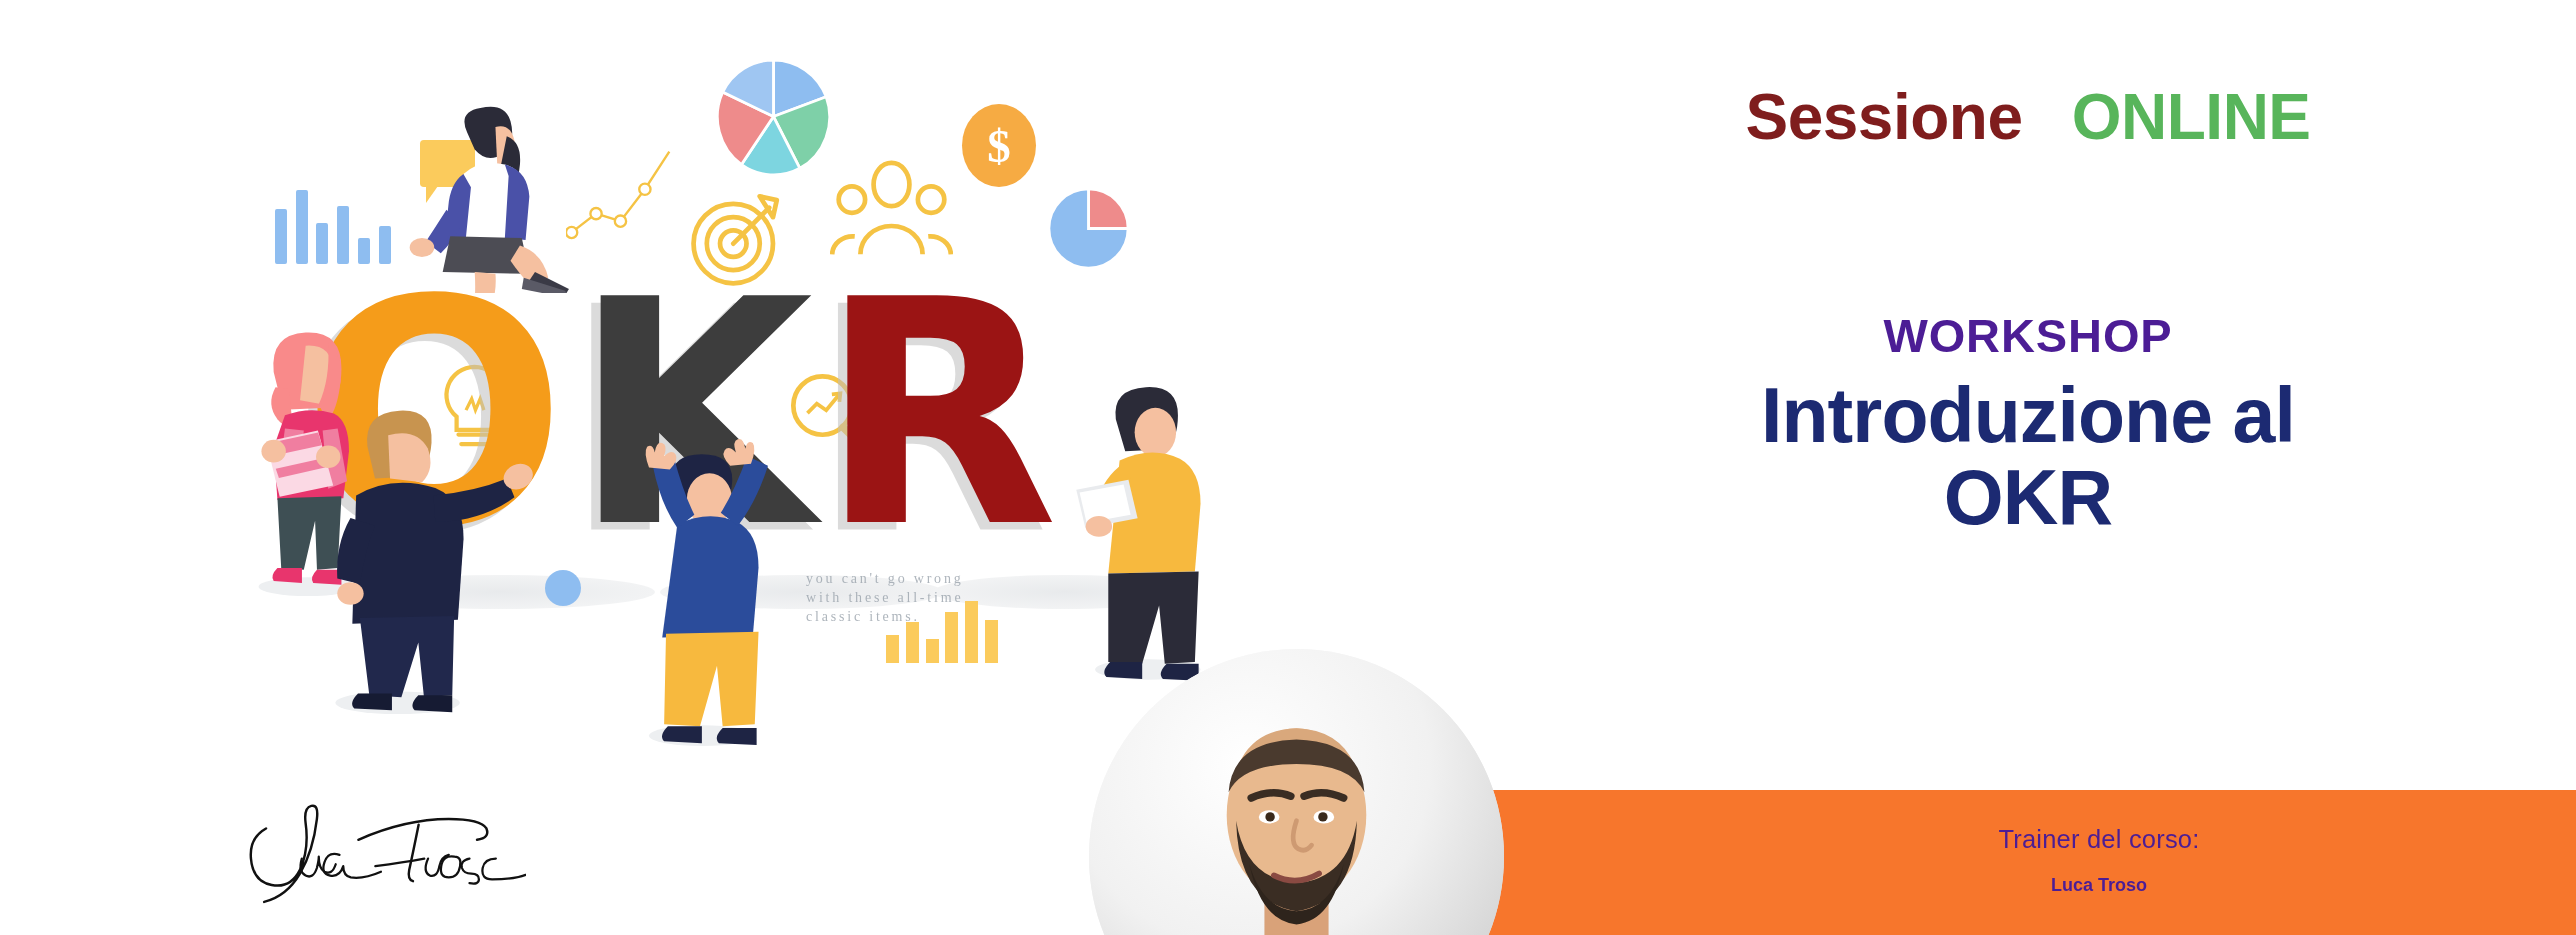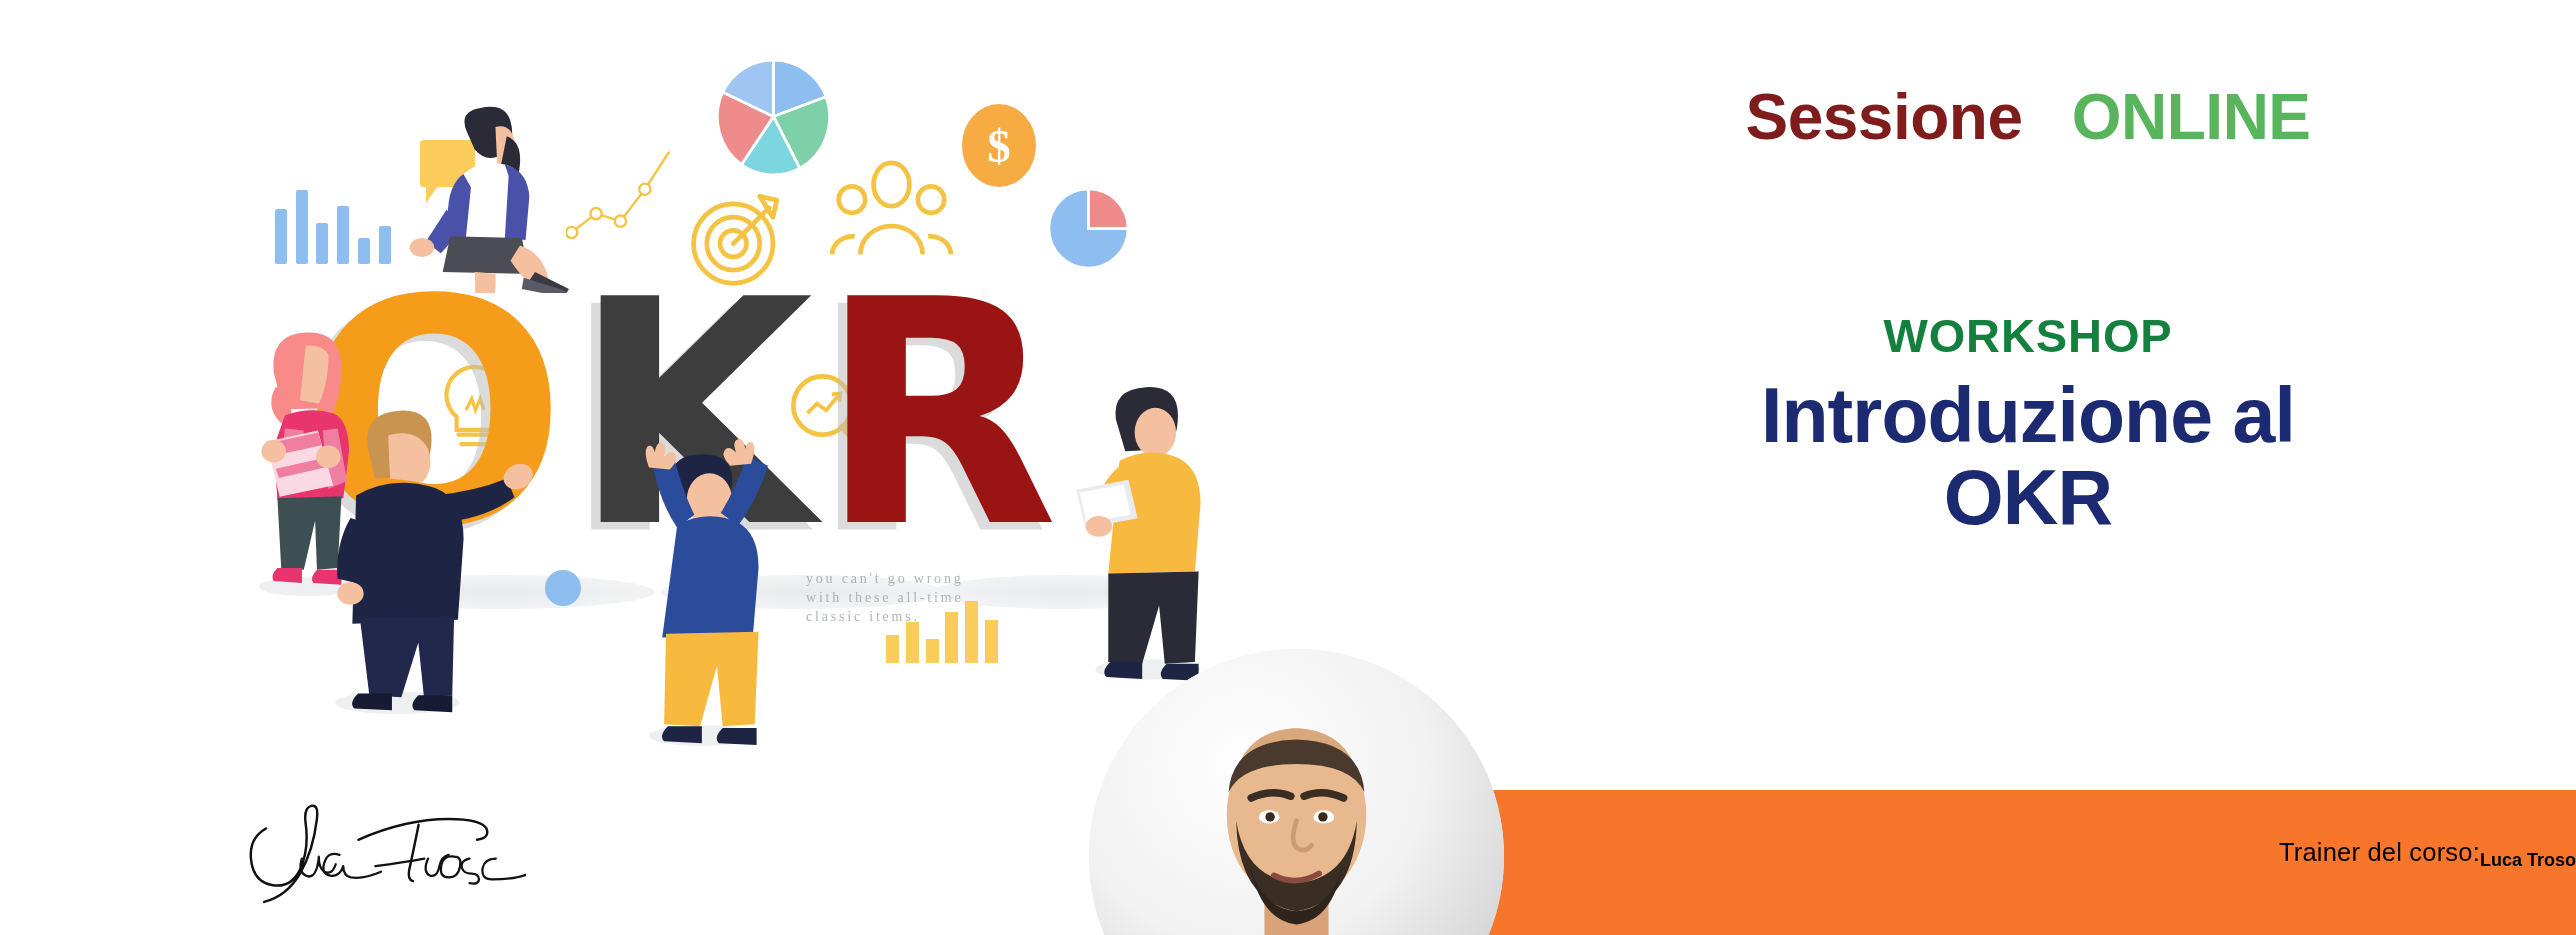--- a/index.html
+++ b/index.html
@@ -137,21 +137,21 @@
     letter-spacing: -0.5px;
     white-space: nowrap;
   }
   .session-line .word-sessione { color: #7f1d1d; }
   .session-line .word-online   { color: #58B55B; margin-left: 32px; }
 
   .workshop {
     position: absolute;
     left: 0; top: 308px; width: 100%;
     text-align: center;
-    color: #15803d;
+    color: #4c1d95;
     font-size: 47px;
     font-weight: bold;
     letter-spacing: 0.9px;
   }
 
   .main-title {
     position: absolute;
     left: 0; top: 374px; width: 100%;
     text-align: center;
     color: #1C2A72;
@@ -164,23 +164,23 @@
   
   .trainer-bar {
     position: absolute;
     left: 1485px; top: 790px;
     width: 1091px; height: 145px;
     background: #F7762C;
   }
   .trainer-inner {
     position: absolute;
     left: 137px; right: 0; top: 0; bottom: 0;
-    display: flex; flex-direction: row;
-    align-items: center; justify-content: flex-end;
-    color: #000000;
+    display: flex; flex-direction: column;
+    align-items: center; justify-content: center;
+    color: #4c1d95;
   }
   .trainer-label {
     font-size: 25.5px;
     margin-bottom: 21px;
     letter-spacing: 0.2px;
   }
   .trainer-name {
     font-size: 18px;
     font-weight: bold;
     margin-bottom: 4.7px;

